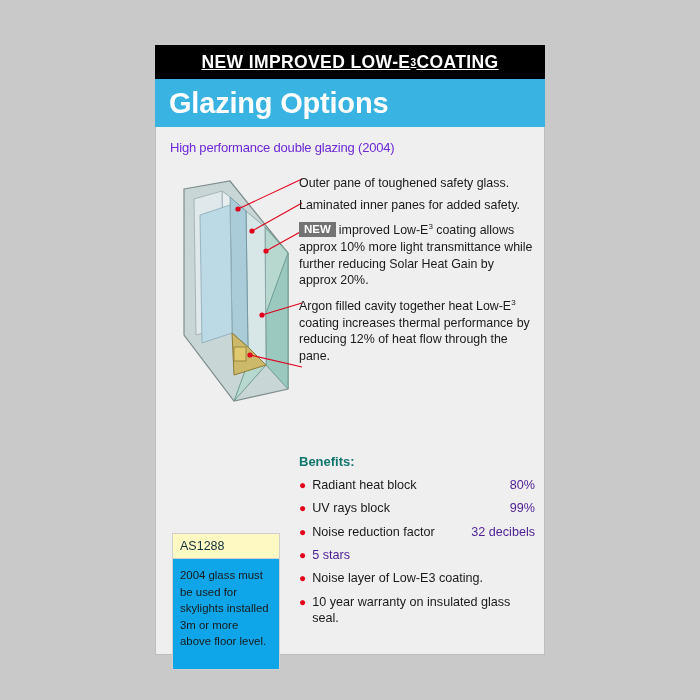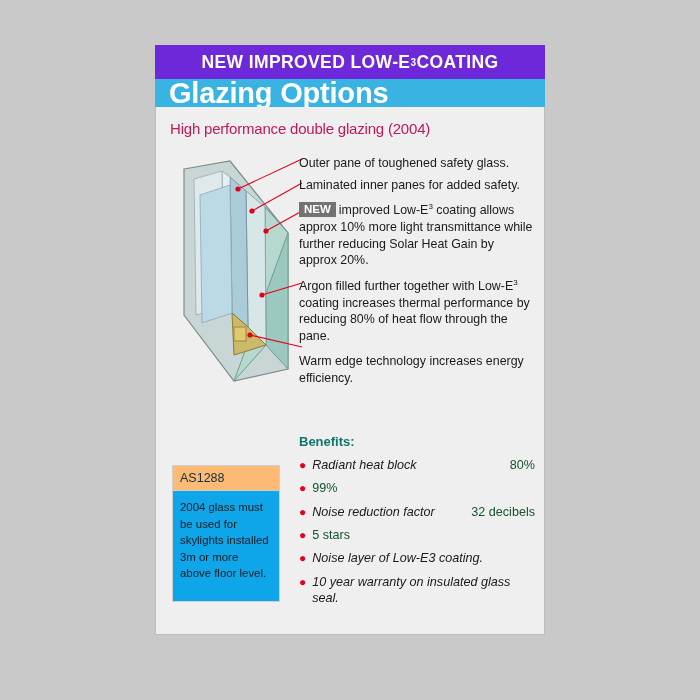--- a/index.html
+++ b/index.html
@@ -15,58 +15,59 @@
   }
   .poster {
     position: absolute;
     left: 155px;
     top: 45px;
     width: 390px;
     height: 610px;
   }
   
   .red-banner {
-    background: #6d28d9;
+    background: #000000;
     color: #ffffff;
     height: 34px;
     display: flex;
     align-items: center;
     justify-content: center;
     font-size: 17.5px;
     font-weight: bold;
     letter-spacing: 0.4px;
+    text-decoration: underline;
   }
   .red-banner sup {
     font-size: 10px;
     vertical-align: super;
   }
   
   .blue-banner {
     background: #39b3e2;
     color: #ffffff;
-    height: 28px;
+    height: 48px;
     display: flex;
     align-items: center;
     padding-left: 14px;
     font-size: 29px;
     font-weight: bold;
     letter-spacing: -0.2px;
   }
   
   .panel {
     background: #efefef;
     border: 1px solid #bdbdbd;
     border-top: none;
     height: 528px;
     position: relative;
     box-sizing: border-box;
   }
   .panel-title {
-    font-size: 15px;
-    color: #be185d;
+    font-size: 13px;
+    color: #6d28d9;
     padding: 13px 0 0 14px;
     letter-spacing: -0.2px;
   }
   
   .illus {
     position: absolute;
     left: 14px;
     top: 48px;
     width: 135px;
     height: 240px;
@@ -127,43 +128,43 @@
   .bullet {
     color: #e2001a;
     font-size: 12px;
     margin-right: 6px;
     line-height: 1;
     flex: 0 0 auto;
   }
   .benefit-label {
     flex: 1 1 auto;
     padding-right: 6px;
-    font-style: italic;
   }
   .benefit-value {
     flex: 0 0 auto;
-    color: #14532d;
+    color: #4c1d95;
     text-align: left;
     white-space: nowrap;
   }
   
   .as-box {
     position: absolute;
     left: 16px;
     top: 358px;
     width: 108px;
   }
   .as-head {
-    background: #fdba74;
+    background: #fef9c3;
     color: #11313c;
     font-size: 12.5px;
     padding: 5px 7px;
     border: 1px solid #cfcfcf;
     border-bottom: none;
     box-sizing: border-box;
+    margin-top: 48px;
   }
   .as-body {
     background: #0ea5e9;
     border: 1px solid #cfcfcf;
     font-size: 11.4px;
     color: #1a1a1a;
     padding: 8px 7px 10px 7px;
     line-height: 1.45;
     height: 112px;
     box-sizing: border-box;
@@ -229,37 +230,35 @@
       <div class="callout">
         <span>Outer pane of toughened safety glass.</span>
       </div>
       <div class="callout">
         <span>Laminated inner panes for added safety.</span>
       </div>
       <div class="callout gap">
         <span class="new-tag">NEW</span><span>improved Low-E</span><sup class="small">3</sup><span> coating allows approx 10% more light transmittance while further reducing Solar Heat Gain by approx 20%.</span>
       </div>
       <div class="callout gap">
-        <span>Argon filled further together with Low-E</span><sup class="small">3</sup><span> coating increases thermal performance by reducing 80% of heat flow through the pane.</span>
-      </div>
-      <div class="callout gap">
-        <span>Warm edge technology increases energy efficiency.</span>
+        <span>Argon filled cavity together heat Low-E</span><sup class="small">3</sup><span> coating increases thermal performance by reducing 12% of heat flow through the pane.</span>
       </div>
     </div>
 
     <div class="benefits">
       <div class="benefits-title">Benefits:</div>
 
       <div class="benefit-row">
         <span class="bullet">●</span>
         <span class="benefit-label">Radiant heat block</span>
         <span class="benefit-value">80%</span>
       </div>
       <div class="benefit-row">
         <span class="bullet">●</span>
+        <span class="benefit-label">UV rays block</span>
         <span class="benefit-value">99%</span>
       </div>
       <div class="benefit-row">
         <span class="bullet">●</span>
         <span class="benefit-label">Noise reduction factor</span>
         <span class="benefit-value">32 decibels</span>
       </div>
       <div class="benefit-row">
         <span class="bullet">●</span>
         <span class="benefit-value">5 stars</span>

